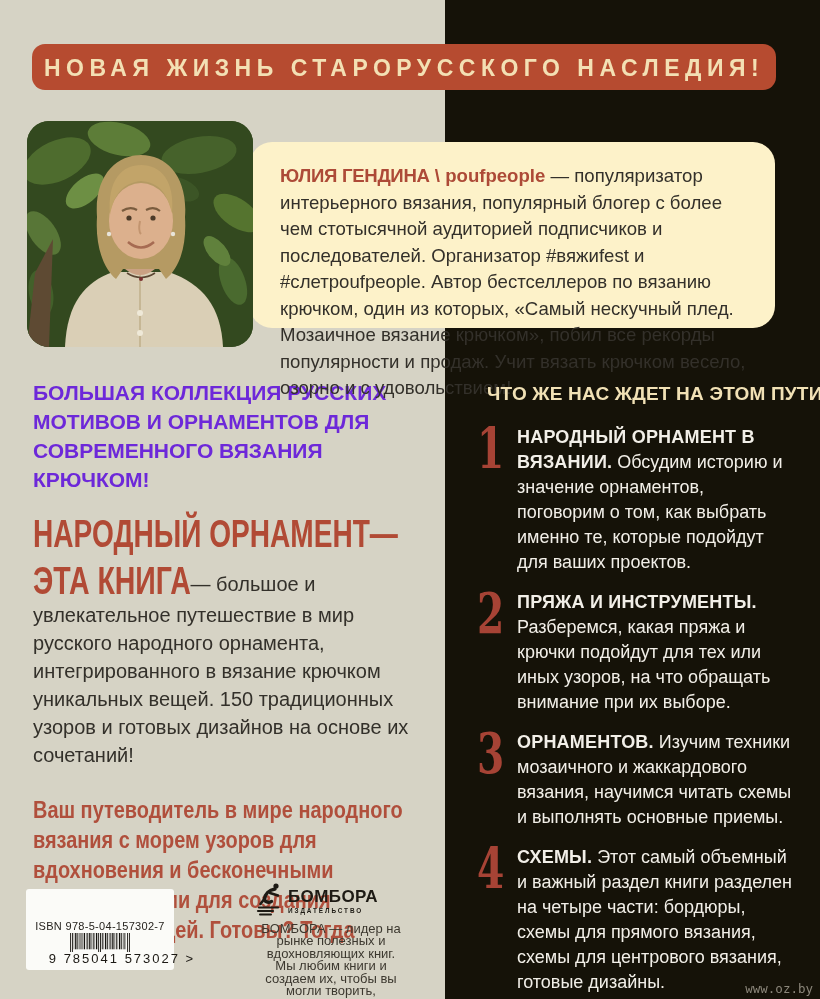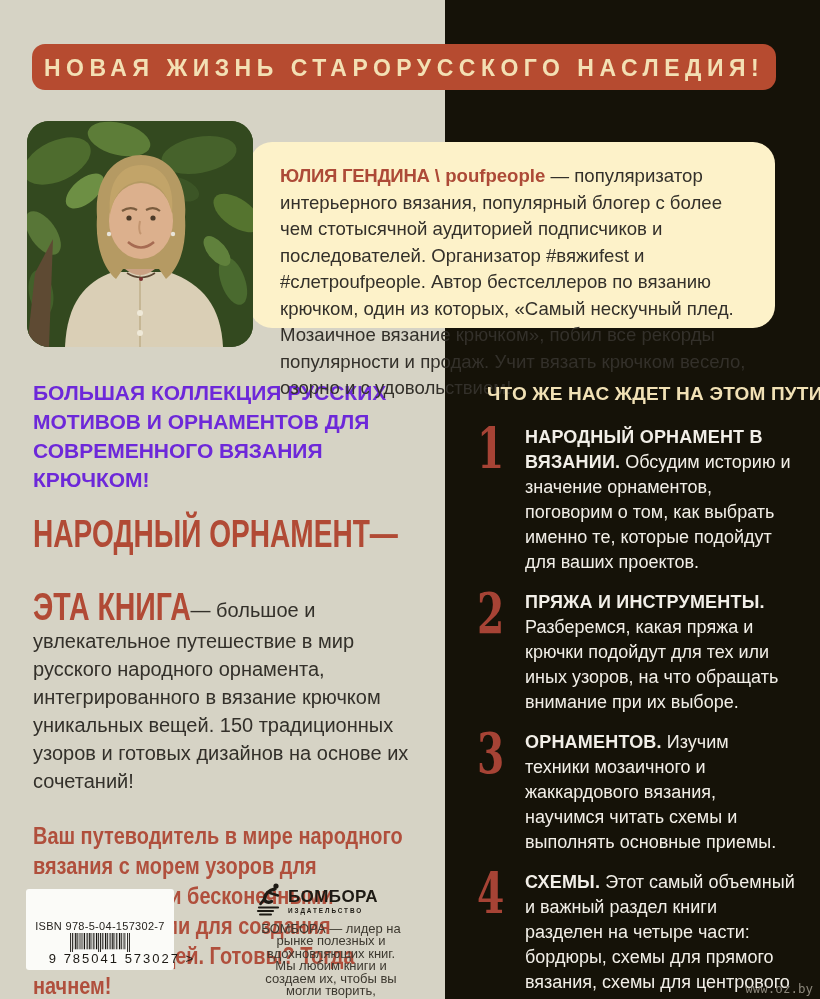--- a/index.html
+++ b/index.html
@@ -40,41 +40,41 @@
 
   
   .left-col{position:absolute;left:33px;top:378px;width:394px;z-index:1;}
   .intro{color:#6d28d9;font-weight:bold;font-size:21px;line-height:29px;margin:0 0 22px 0;}
   .h-ornament{
     width:500px;transform:scaleX(0.72);transform-origin:left top;
     font-size:39px;line-height:36px;font-weight:bold;color:#b14a35;
     white-space:nowrap;margin:0;
   }
   .body-dark{color:#33302a;font-size:20px;line-height:28px;margin:4px 0 0 0;}
-  .book-par{margin-top:40px;}
+  .book-par{margin-top:14px;}
   .h-book-outer{display:inline-block;width:152px;white-space:nowrap;vertical-align:-3px;}
   .h-book-inner{
     display:inline-block;transform:scaleX(0.75);transform-origin:left center;
     font-size:38px;line-height:30px;font-weight:bold;color:#b14a35;
   }
   .guide{
     width:474px;transform:scaleX(0.83);transform-origin:left top;
     color:#b04f3c;font-weight:bold;font-size:24px;line-height:30px;margin-top:26px;
   }
 
   
   .right-col{position:absolute;left:477px;top:383px;width:318px;z-index:4;}
   .right-header{color:#f1e1b5;font-weight:bold;font-size:19px;letter-spacing:0.2px;margin:0 0 20px 10px;white-space:nowrap;}
   .step{display:flex;margin-bottom:15px;}
   .step-num{
     flex:none;width:40px;color:#a64335;
     font-family:"DejaVu Serif",serif;font-weight:bold;font-size:56px;line-height:46px;
     transform:scaleX(0.70);transform-origin:left top;
   }
-  .step-body{flex:1;color:#f2efe8;font-size:18px;line-height:25px;margin-left:8px;}
+  .step-body{flex:1;color:#f2efe8;font-size:18px;line-height:25px;}
   .step-title{font-weight:bold;letter-spacing:0.2px;}
 
   
   .barcode-box{
     position:absolute;left:26px;top:889px;width:148px;height:81px;z-index:1;
     background:#fbfbf8;border-radius:3px;box-sizing:border-box;
     display:flex;flex-direction:column;align-items:center;padding:3px 5px 4px 5px;
   }
   .isbn{font-size:11px;color:#26231e;letter-spacing:0.3px;white-space:nowrap;margin-top:28px;}
   .bars{margin-top:1px;}

